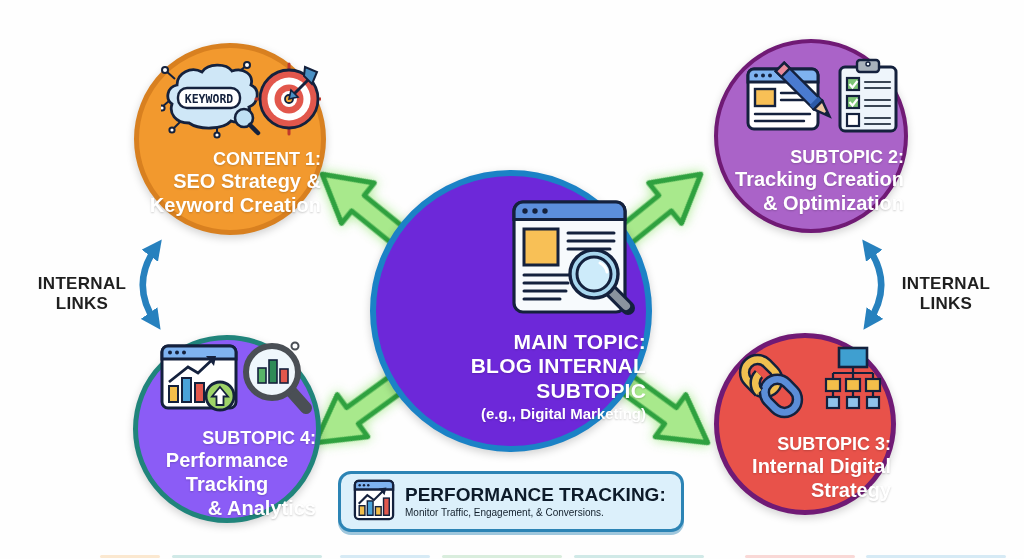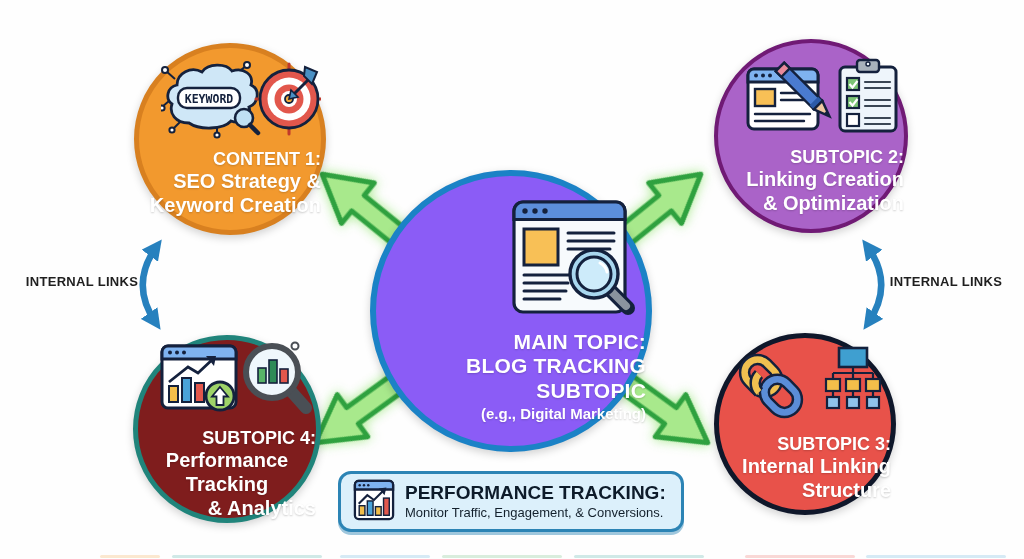--- a/index.html
+++ b/index.html
@@ -9,49 +9,49 @@
   }
   svg.arrow-layer { position:absolute; left:0; top:0; width:1024px; height:559px; z-index:1; }
   .hub-arrow { filter: drop-shadow(0 0 6px rgba(160,232,130,0.9)); }
 
   .circle {
     position:absolute; border-radius:50%; z-index:2;
     display:flex; flex-direction:column; align-items:flex-end; justify-content:center;
     text-align:center; color:#fff;
     box-shadow: 0 3px 8px rgba(0,0,0,0.18);
   }
-  .hub    { left:370px; top:170px; width:282px; height:282px; background:#8b5cf6; border:6px solid #1b82c6; box-sizing:border-box; }
+  .hub    { left:370px; top:170px; width:282px; height:282px; background:#6d28d9; border:6px solid #1b82c6; box-sizing:border-box; }
   .sub1   { left:134px; top:43px;  width:192px; height:192px; background:#f2992e; border:5px solid #d88020; box-sizing:border-box; }
   .sub2   { left:714px; top:39px;  width:194px; height:194px; background:#aa63c8; border:4px solid #701a75; box-sizing:border-box; }
-  .sub3   { left:714px; top:333px; width:182px; height:182px; background:#e8524a; border:5px solid #0f172a; box-sizing:border-box; }
-  .sub4   { left:133px; top:335px; width:188px; height:188px; background:#7f1d1d; border:5px solid #20847b; box-sizing:border-box; }
+  .sub3   { left:714px; top:333px; width:182px; height:182px; background:#e8524a; border:5px solid #701a75; box-sizing:border-box; }
+  .sub4   { left:133px; top:335px; width:188px; height:188px; background:#8b5cf6; border:5px solid #20847b; box-sizing:border-box; }
 
   .hub-line  { font-size:21px; font-weight:bold; line-height:1.16; letter-spacing:.2px; text-shadow:0 1px 2px rgba(0,0,0,.18); }
   .hub-sub   { font-size:15px; font-weight:bold; margin-top:2px; text-shadow:0 1px 2px rgba(0,0,0,.18); }
   .hub .icon-wrap { margin-bottom:7px; }
 
   .sub-title { font-size:18px; font-weight:bold; line-height:1.2; text-shadow:0 1px 2px rgba(0,0,0,.18); }
   .sub-line  { font-size:20px; font-weight:bold; line-height:1.18; text-shadow:0 1px 2px rgba(0,0,0,.18); }
   .sub-icons { margin-bottom:6px; }
 
   .side-label {
     position:absolute; z-index:2; width:124px; text-align:center;
-    font-size:13px; font-weight:bold; color:#1f1f1f; letter-spacing:.3px;
+    font-size:17px; font-weight:bold; color:#1f1f1f; letter-spacing:.3px;
   }
   .side-label.left  { left:20px;  top:274px; }
   .side-label.right { left:884px; top:274px; }
 
   .footer-box {
     position:absolute; z-index:3; left:338px; top:471px; width:346px; height:61px;
     background:#dcf0fb; border:3px solid #2c84b5; border-radius:13px; box-sizing:border-box;
     display:flex; align-items:center; box-shadow:0 3px 0 rgba(44,132,181,.45);
   }
   .footer-box .ficon { margin:0 10px 0 12px; flex:0 0 auto; }
   .footer-title { font-size:19px; font-weight:bold; color:#0d1b2a; line-height:1.1; }
-  .footer-sub   { font-size:13px; color:#13202c; margin-top:2px; }
+  .footer-sub   { font-size:10px; color:#13202c; margin-top:2px; }
 
   .bottom-strip { position:absolute; left:0; top:554px; width:1024px; height:5px; z-index:0; }
   .bottom-strip span { position:absolute; top:1px; height:3px; border-radius:2px; opacity:.22; }
 </style>
 </head>
 <body>
 
 <div class="stage">
 
   <svg class="arrow-layer" viewBox="0 0 1024 559">
@@ -90,21 +90,21 @@
             <line x1="12" y1="99" x2="48" y2="99"></line>
         </g>
         <line x1="99" y1="91" x2="116" y2="108" stroke="#14213d" stroke-width="14" stroke-linecap="round"></line>
         <line x1="100" y1="92" x2="114" y2="106" stroke="#8a939e" stroke-width="8" stroke-linecap="round"></line>
         <circle cx="82" cy="74" r="24" fill="#a9d7ef" stroke="#14213d" stroke-width="3.4"></circle>
         <circle cx="82" cy="74" r="17" fill="#cdebfa" stroke="#14213d" stroke-width="3"></circle>
         <path d="M88,63 a13,13 0 0 1 7,9" fill="none" stroke="#ffffff" stroke-width="3" stroke-linecap="round"></path>
       </svg>
     </div>
     <div class="hub-line">MAIN TOPIC:</div>
-    <div class="hub-line">BLOG TRACKING</div>
+    <div class="hub-line">BLOG INTERNAL</div>
     <div class="hub-line">SUBTOPIC</div>
     <div class="hub-sub">(e.g., Digital Marketing)</div>
   </div>
 
   <div class="circle sub1">
     <div class="sub-icons">
       <svg width="160" height="78" viewBox="0 0 160 78">
         <g>
           <g stroke="#14213d" stroke-width="2">
             <line x1="14" y1="18" x2="5" y2="10"></line>
@@ -189,21 +189,21 @@
               <line x1="121" y1="31" x2="146" y2="31"></line>
             <line x1="121" y1="43" x2="146" y2="43"></line>
               <line x1="121" y1="49" x2="146" y2="49"></line>
             <line x1="121" y1="61" x2="146" y2="61"></line>
               <line x1="121" y1="67" x2="146" y2="67"></line>
           </g>
         </g>
       </svg>
     </div>
     <div class="sub-title">SUBTOPIC 2:</div>
-    <div class="sub-line">Linking Creation</div>
+    <div class="sub-line">Tracking Creation</div>
     <div class="sub-line">&amp; Optimization</div>
   </div>
 
   <div class="circle sub3">
     <div class="sub-icons">
       <svg width="160" height="78" viewBox="0 0 160 78">
         <g transform="translate(40,40) rotate(-45)">
           <rect x="-13" y="-32" width="26" height="36" rx="13" fill="none" stroke="#14213d" stroke-width="11.5"></rect>
           <rect x="-13" y="-32" width="26" height="36" rx="13" fill="none" stroke="#f0c050" stroke-width="6.5"></rect>
           <rect x="-13" y="-4" width="26" height="36" rx="13" fill="none" stroke="#14213d" stroke-width="11.5"></rect>
@@ -226,22 +226,22 @@
           <rect x="95" y="33" width="14" height="12" fill="#f2be4a" stroke="#14213d" stroke-width="2.2"></rect>
           <rect x="115" y="33" width="14" height="12" fill="#f2be4a" stroke="#14213d" stroke-width="2.2"></rect>
           <rect x="135" y="33" width="14" height="12" fill="#f2be4a" stroke="#14213d" stroke-width="2.2"></rect>
           <rect x="96" y="51" width="12" height="11" fill="#8fc3ea" stroke="#14213d" stroke-width="2.2"></rect>
           <rect x="116" y="51" width="12" height="11" fill="#8fc3ea" stroke="#14213d" stroke-width="2.2"></rect>
           <rect x="136" y="51" width="12" height="11" fill="#8fc3ea" stroke="#14213d" stroke-width="2.2"></rect>
         </g>
       </svg>
     </div>
     <div class="sub-title">SUBTOPIC 3:</div>
-    <div class="sub-line">Internal Linking</div>
-    <div class="sub-line">Structure</div>
+    <div class="sub-line">Internal Digital</div>
+    <div class="sub-line">Strategy</div>
   </div>
 
   <div class="circle sub4">
     <div class="sub-icons">
       <svg width="160" height="80" viewBox="0 0 160 80">
         <g>
           <rect x="6" y="8" width="74" height="62" rx="6" fill="#ffffff" stroke="#14213d" stroke-width="3"></rect>
           <path d="M12,8 h62 a6,6 0 0 1 6,6 v7 h-74 v-7 a6,6 0 0 1 6,-6 z" fill="#7fb3f0" stroke="#14213d" stroke-width="3"></path>
           <circle cx="14" cy="14.5" r="2" fill="#14213d"></circle>
             <circle cx="21" cy="14.5" r="2" fill="#14213d"></circle>

